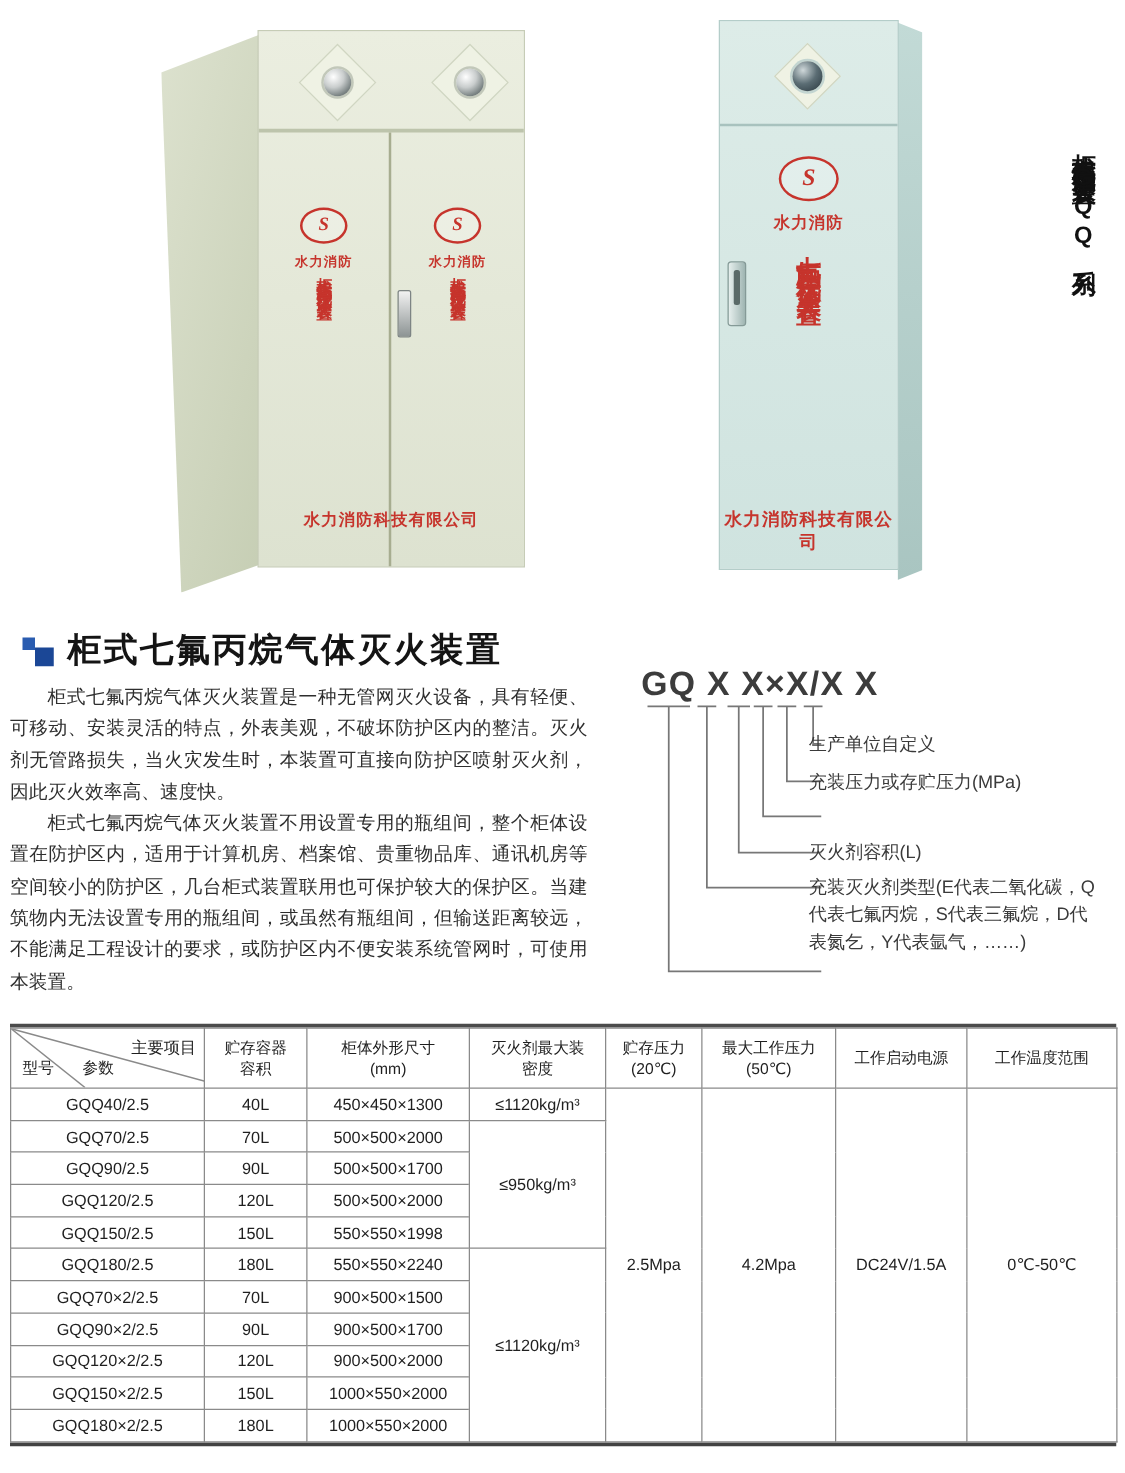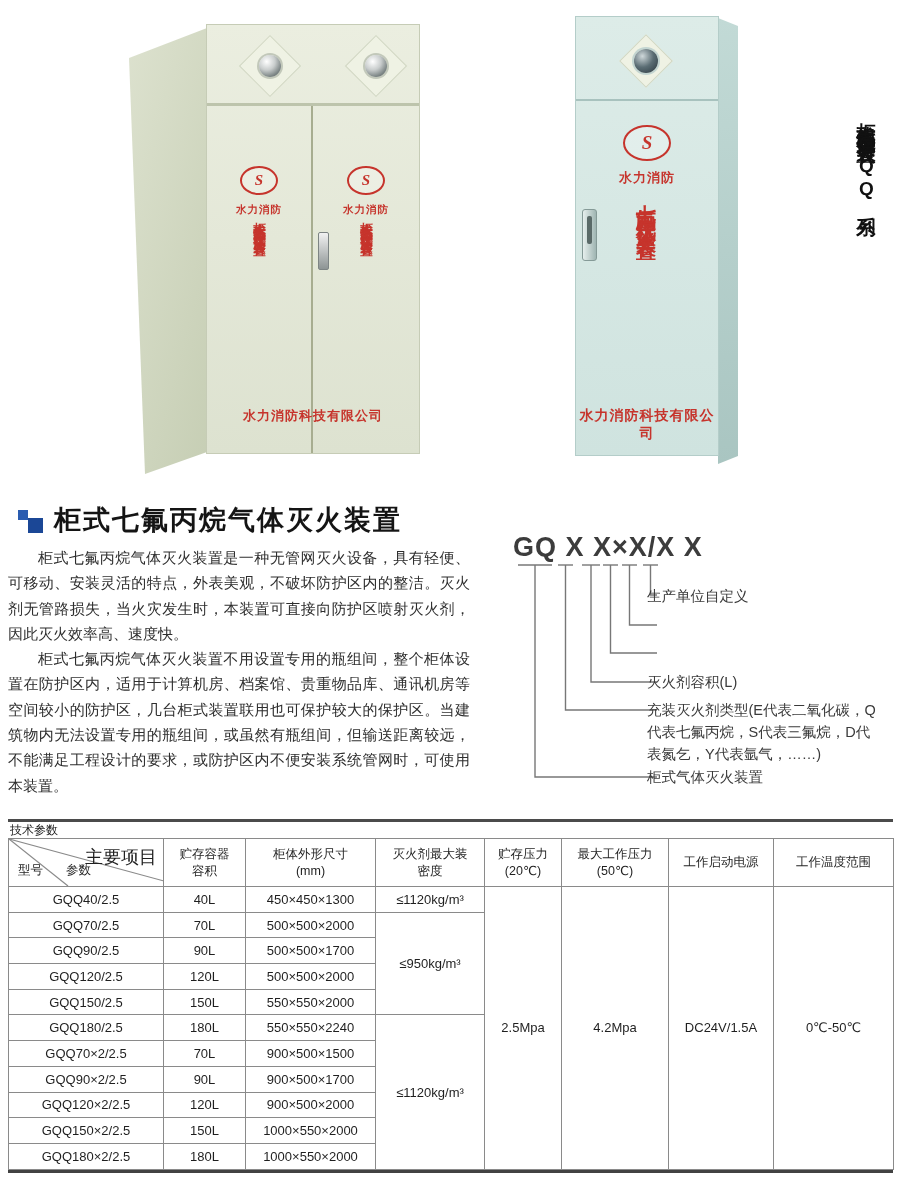--- a/index.html
+++ b/index.html
@@ -86,21 +86,21 @@
   
   .tablewrap{position:absolute;left:8px;top:819px;width:885px;
              border-top:3px solid #4b4b4b;border-bottom:3px solid #424242;}
   .tcaption{height:16px;line-height:16px;font-size:12px;color:#1d1d1d;padding-left:2px;}
   table.tech{border-collapse:collapse;table-layout:fixed;width:885px;font-size:13px;color:#1f1f1f;}
   table.tech th,table.tech td{border:1px solid #8a8a8a;text-align:center;padding:0;font-weight:400;}
   table.tech thead th{height:47px;font-size:12.5px;line-height:1.35;}
   table.tech tbody tr{height:25.7px;}
   td.model{text-align:left;padding-left:9px;}
   th.corner{position:relative;}
-  th.corner .c-top{position:absolute;top:6px;right:6px;font-size:18px;}
+  th.corner .c-top{position:absolute;top:6px;right:6px;font-size:13px;}
   th.corner .c-mid{position:absolute;bottom:7px;left:57px;font-size:12.5px;}
   th.corner .c-bot{position:absolute;bottom:7px;left:9px;font-size:12.5px;}
   th.corner svg{position:absolute;left:0;top:0;}
 </style>
 </head>
 <body>
 
 <div class="page">
 
   <div class="side-title">柜式七氟丙烷气体灭火装置GQQ系列</div>
@@ -186,27 +186,26 @@
           <path d="M138,33 H153"></path>
         <path d="M145.5,33 V63 H152"></path>
         <path d="M124.5,33 V93 H152"></path>
         <path d="M105.5,33 V121 H152"></path>
         <path d="M86,33 V150 H152"></path>
         <path d="M60.5,33 V178 H152"></path>
         <path d="M30,33 V245 H152"></path>
       </g>
     </svg>
     <div class="dlabel dl0">生产单位自定义</div>
+    <div class="dlabel dl1">充装压力或存贮压力(MPa)</div>
     <div class="dlabel dl3">灭火剂容积(L)</div>
     <div class="dlabel dl4">充装灭火剂类型(E代表二氧化碳，Q代表七氟丙烷，S代表三氟烷，D代表氮乞，Y代表氩气，……)</div>
-    <div class="dlabel dl5">柜式气体灭火装置</div>
   </div>
 
   <div class="tablewrap">
-    <div class="tcaption">技术参数</div>
     <table class="tech">
       <colgroup>
         <col style="width:155px">
           <col style="width:82px">
           <col style="width:130px">
           <col style="width:109px">
         <col style="width:77px">
           <col style="width:107px">
           <col style="width:105px">
           <col style="width:120px">
@@ -273,21 +272,21 @@
           <td>500×500×1700</td>
         </tr>
         <tr>
           <td class="model">GQQ120/2.5</td>
           <td>120L</td>
           <td>500×500×2000</td>
         </tr>
         <tr>
           <td class="model">GQQ150/2.5</td>
           <td>150L</td>
-          <td>550×550×2000</td>
+          <td>550×550×1998</td>
         </tr>
         <tr>
           <td class="model">GQQ180/2.5</td>
           <td>180L</td>
           <td>550×550×2240</td>
           <td rowspan="6">≤1120kg/m³</td>
         </tr>
         <tr>
           <td class="model">GQQ70×2/2.5</td>
           <td>70L</td>

